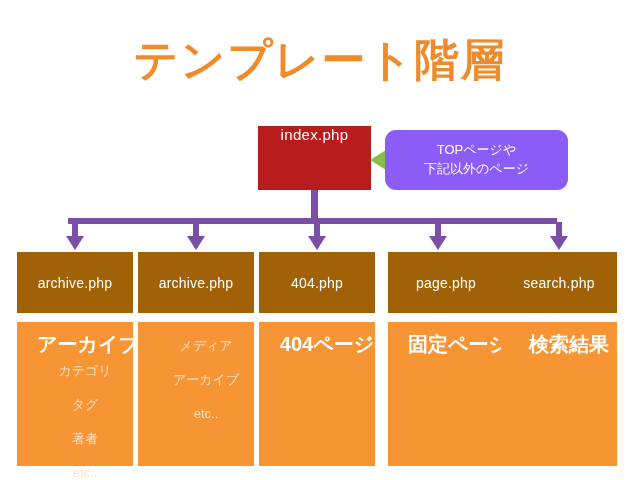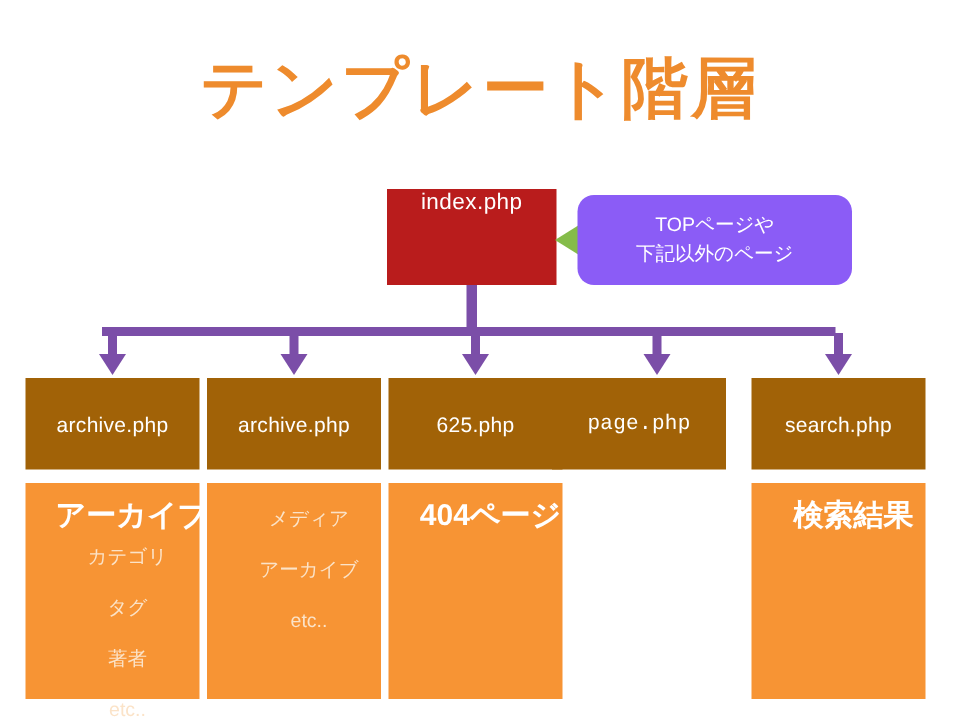--- a/index.html
+++ b/index.html
@@ -188,30 +188,33 @@
         <div class="desc-box">
           <div class="items">
             <div class="item">メディア</div>
             <div class="item">アーカイブ</div>
             <div class="item">etc..</div>
           </div>
         </div>
       </div>
       <div class="col" style="left: 259px;">
         <div class="file-box">
-          <span class="label">625.php</span>
+          <span class="label">404.php</span>
         </div>
         <div class="desc-box">
           <div class="heading">404ページ</div>
         </div>
       </div>
-      <div class="col" style="left: 368px; font-family: Liberation Mono, monospace;">
+      <div class="col" style="left: 388px;">
         <div class="file-box">
           <span class="label">page.php</span>
         </div>
+        <div class="desc-box">
+          <div class="heading">固定ページ</div>
+        </div>
       </div>
       <div class="col" style="left: 501px;">
         <div class="file-box">
           <span class="label">search.php</span>
         </div>
         <div class="desc-box">
           <div class="heading">検索結果</div>
         </div>
       </div>
     </div>

